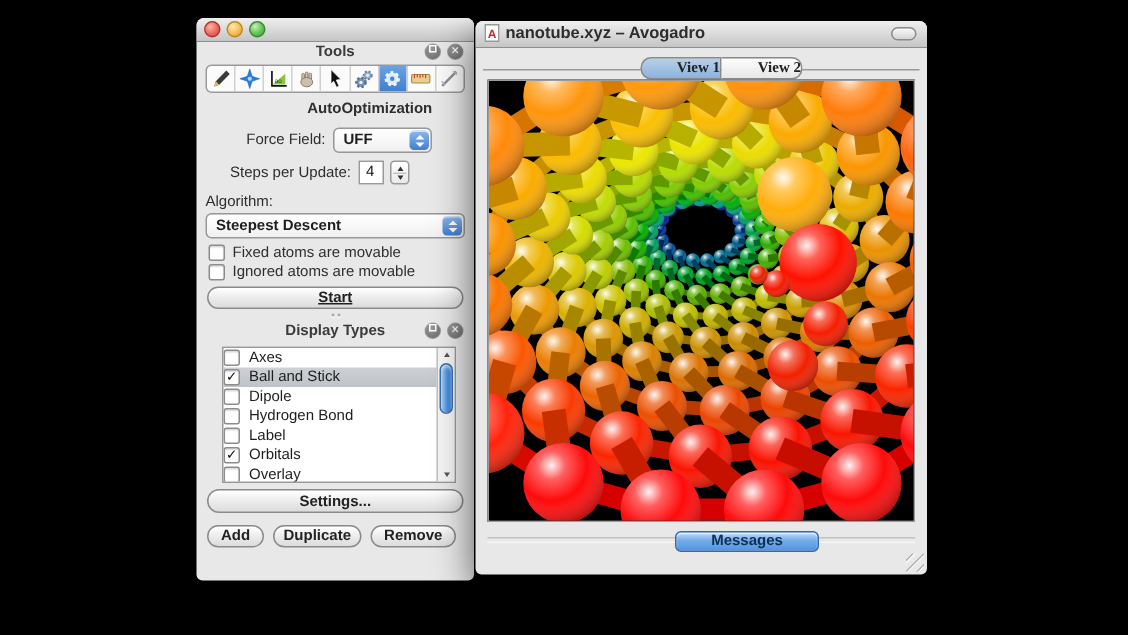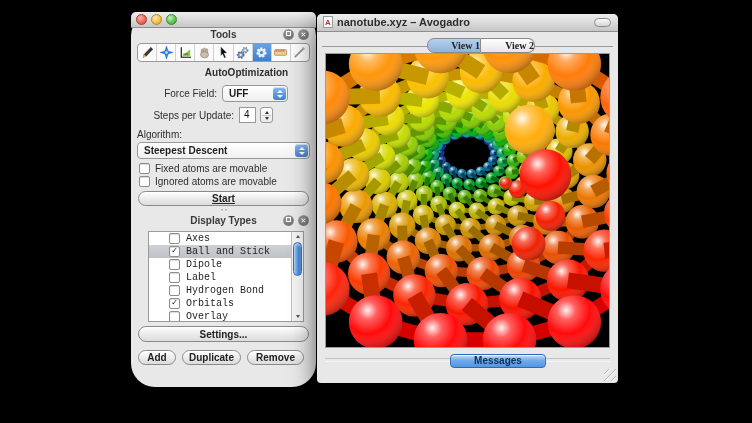--- a/index.html
+++ b/index.html
@@ -75,21 +75,21 @@
   }
   .pill-btn{
     position:absolute;background:linear-gradient(#ffffff,#ececec 50%,#dcdcdc);
     border:1px solid #8a8a8a;border-radius:8px;box-sizing:border-box;
     font-size:10px;font-weight:bold;color:#222;text-align:center;
     box-shadow:inset 0 1px 0 #fff;
   }
   .listbox{
     position:absolute;background:#fff;border:1px solid #9a9a9a;box-sizing:border-box;overflow:hidden;
   }
-  .lrow{position:relative;height:13px;display:flex;align-items:center;gap:6px;padding-left:20px;font-size:10px;color:#1e1e1e;font-family:Liberation Mono, monospace;}
+  .lrow{position:relative;height:13px;display:flex;align-items:center;gap:6px;padding-left:0;font-size:10px;color:#1e1e1e;}
   .lrow.sel{background:linear-gradient(#cdd0d4,#bfc3c8);}
   .lrow .cb{width:9px;height:9px;}
   .vscroll{
     position:absolute;top:0;bottom:0;right:0;width:12px;background:#f4f4f4;border-left:1px solid #c0c0c0;box-sizing:border-box;
   }
   .sb-arrow{position:absolute;left:0;right:0;height:9px;display:flex;align-items:center;justify-content:center;}
   .sb-arrow .tri-up{border-left-width:2.5px;border-right-width:2.5px;border-bottom:3px solid #555;}
   .sb-arrow .tri-dn{border-left-width:2.5px;border-right-width:2.5px;border-top:3px solid #555;}
   .sb-thumb{
     position:absolute;left:1px;width:9px;border-radius:5px;
@@ -131,21 +131,21 @@
     font-size:10px;font-weight:bold;color:#0e2f55;text-align:center;line-height:12px;
   }
   .grip{
     position:absolute;width:12px;height:12px;right:2px;bottom:2px;
     background:repeating-linear-gradient(135deg,transparent 0 3px,#b5b5b5 3px 4px,#f2f2f2 4px 5px);
   }
 </style>
 </head>
 <body>
 
-<div class="window" style="left:131px;top:12px;width:185px;height:375px;border-radius:24px;">
+<div class="window" style="left:131px;top:12px;width:185px;height:375px;">
   <div class="titlebar" style="height:15px;">
     <span class="tl red" style="left:5px;"></span>
     <span class="tl yel" style="left:20px;"></span>
     <span class="tl grn" style="left:35px;"></span>
   </div>
 
   <div class="dock-title" style="top:17px;">Tools</div>
   <span class="dock-btn" style="right:22px;top:17px;"><span class="sq"></span></span>
   <span class="dock-btn" style="right:7px;top:17px;">✕</span>
 
@@ -286,25 +286,25 @@
       <div class="lrow sel">
         <span class="cb">✓</span>
         <span>Ball and Stick</span>
       </div>
       <div class="lrow">
         <span class="cb"></span>
         <span>Dipole</span>
       </div>
       <div class="lrow">
         <span class="cb"></span>
-        <span>Label</span>
+        <span>Hydrogen Bond</span>
       </div>
       <div class="lrow">
         <span class="cb"></span>
-        <span>Hydrogen Bond</span>
+        <span>Label</span>
       </div>
       <div class="lrow">
         <span class="cb">✓</span>
         <span>Orbitals</span>
       </div>
       <div class="lrow">
         <span class="cb"></span>
         <span>Overlay</span>
       </div>
       <div class="vscroll">

